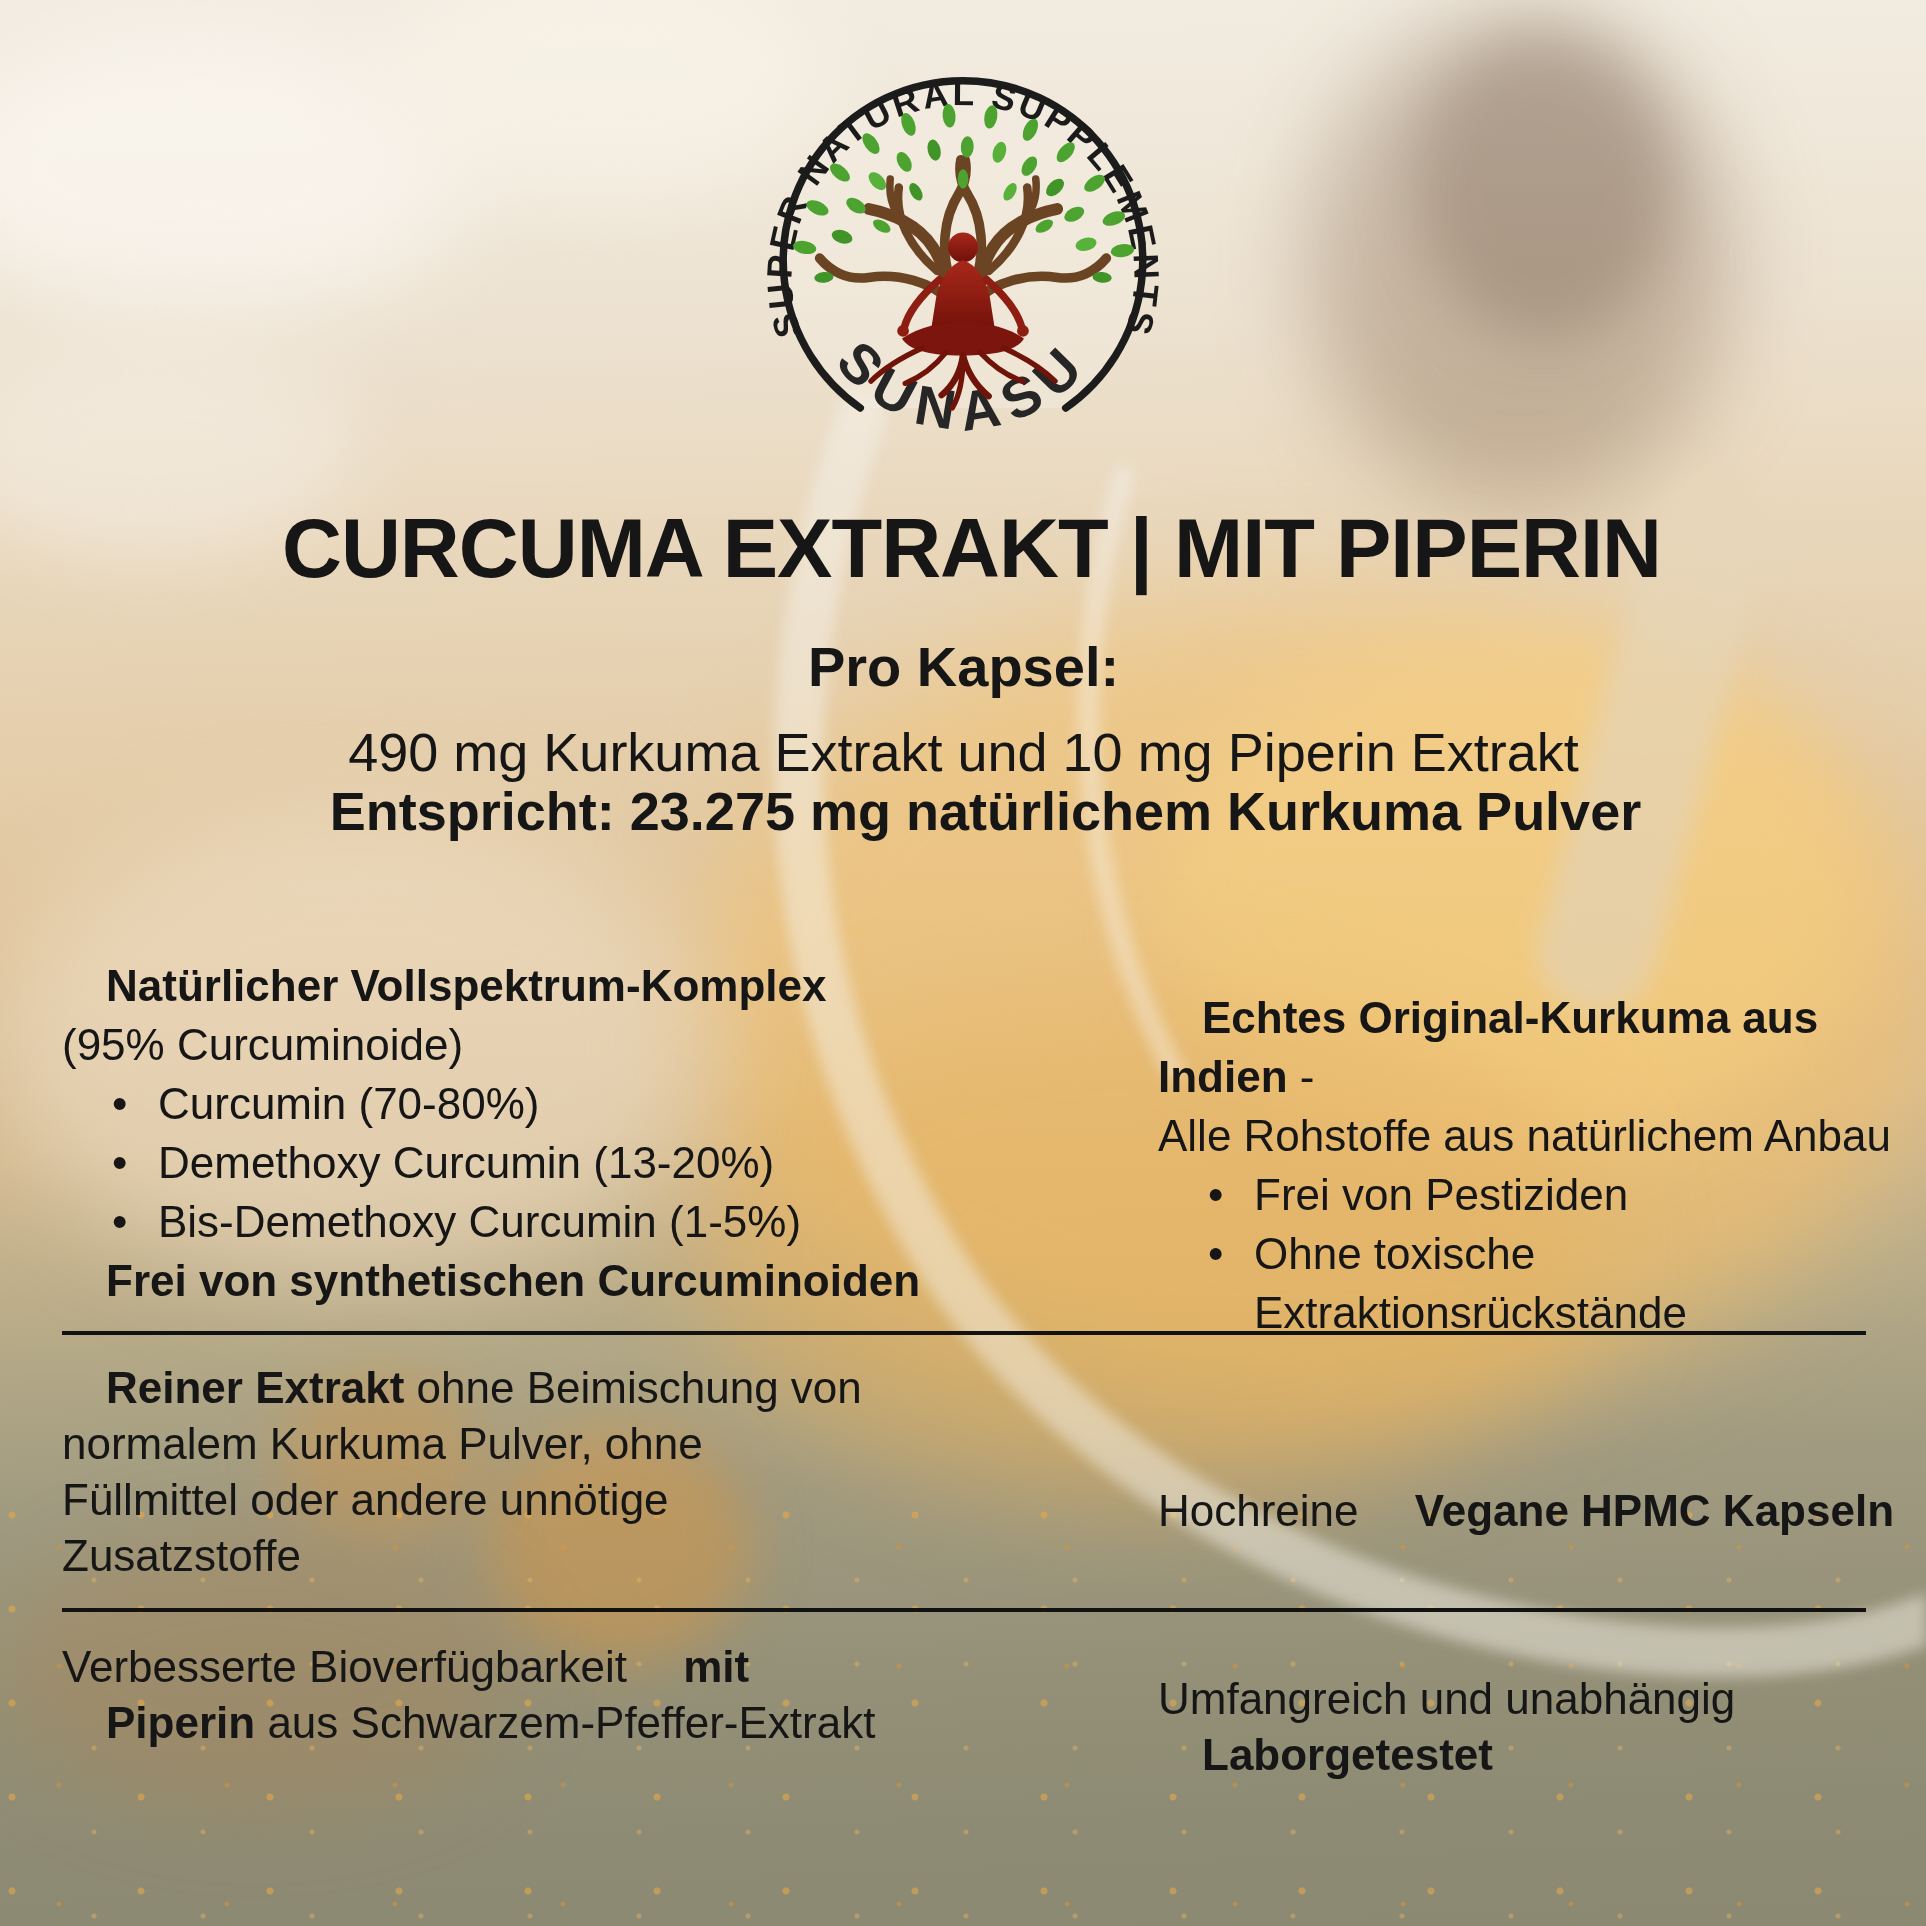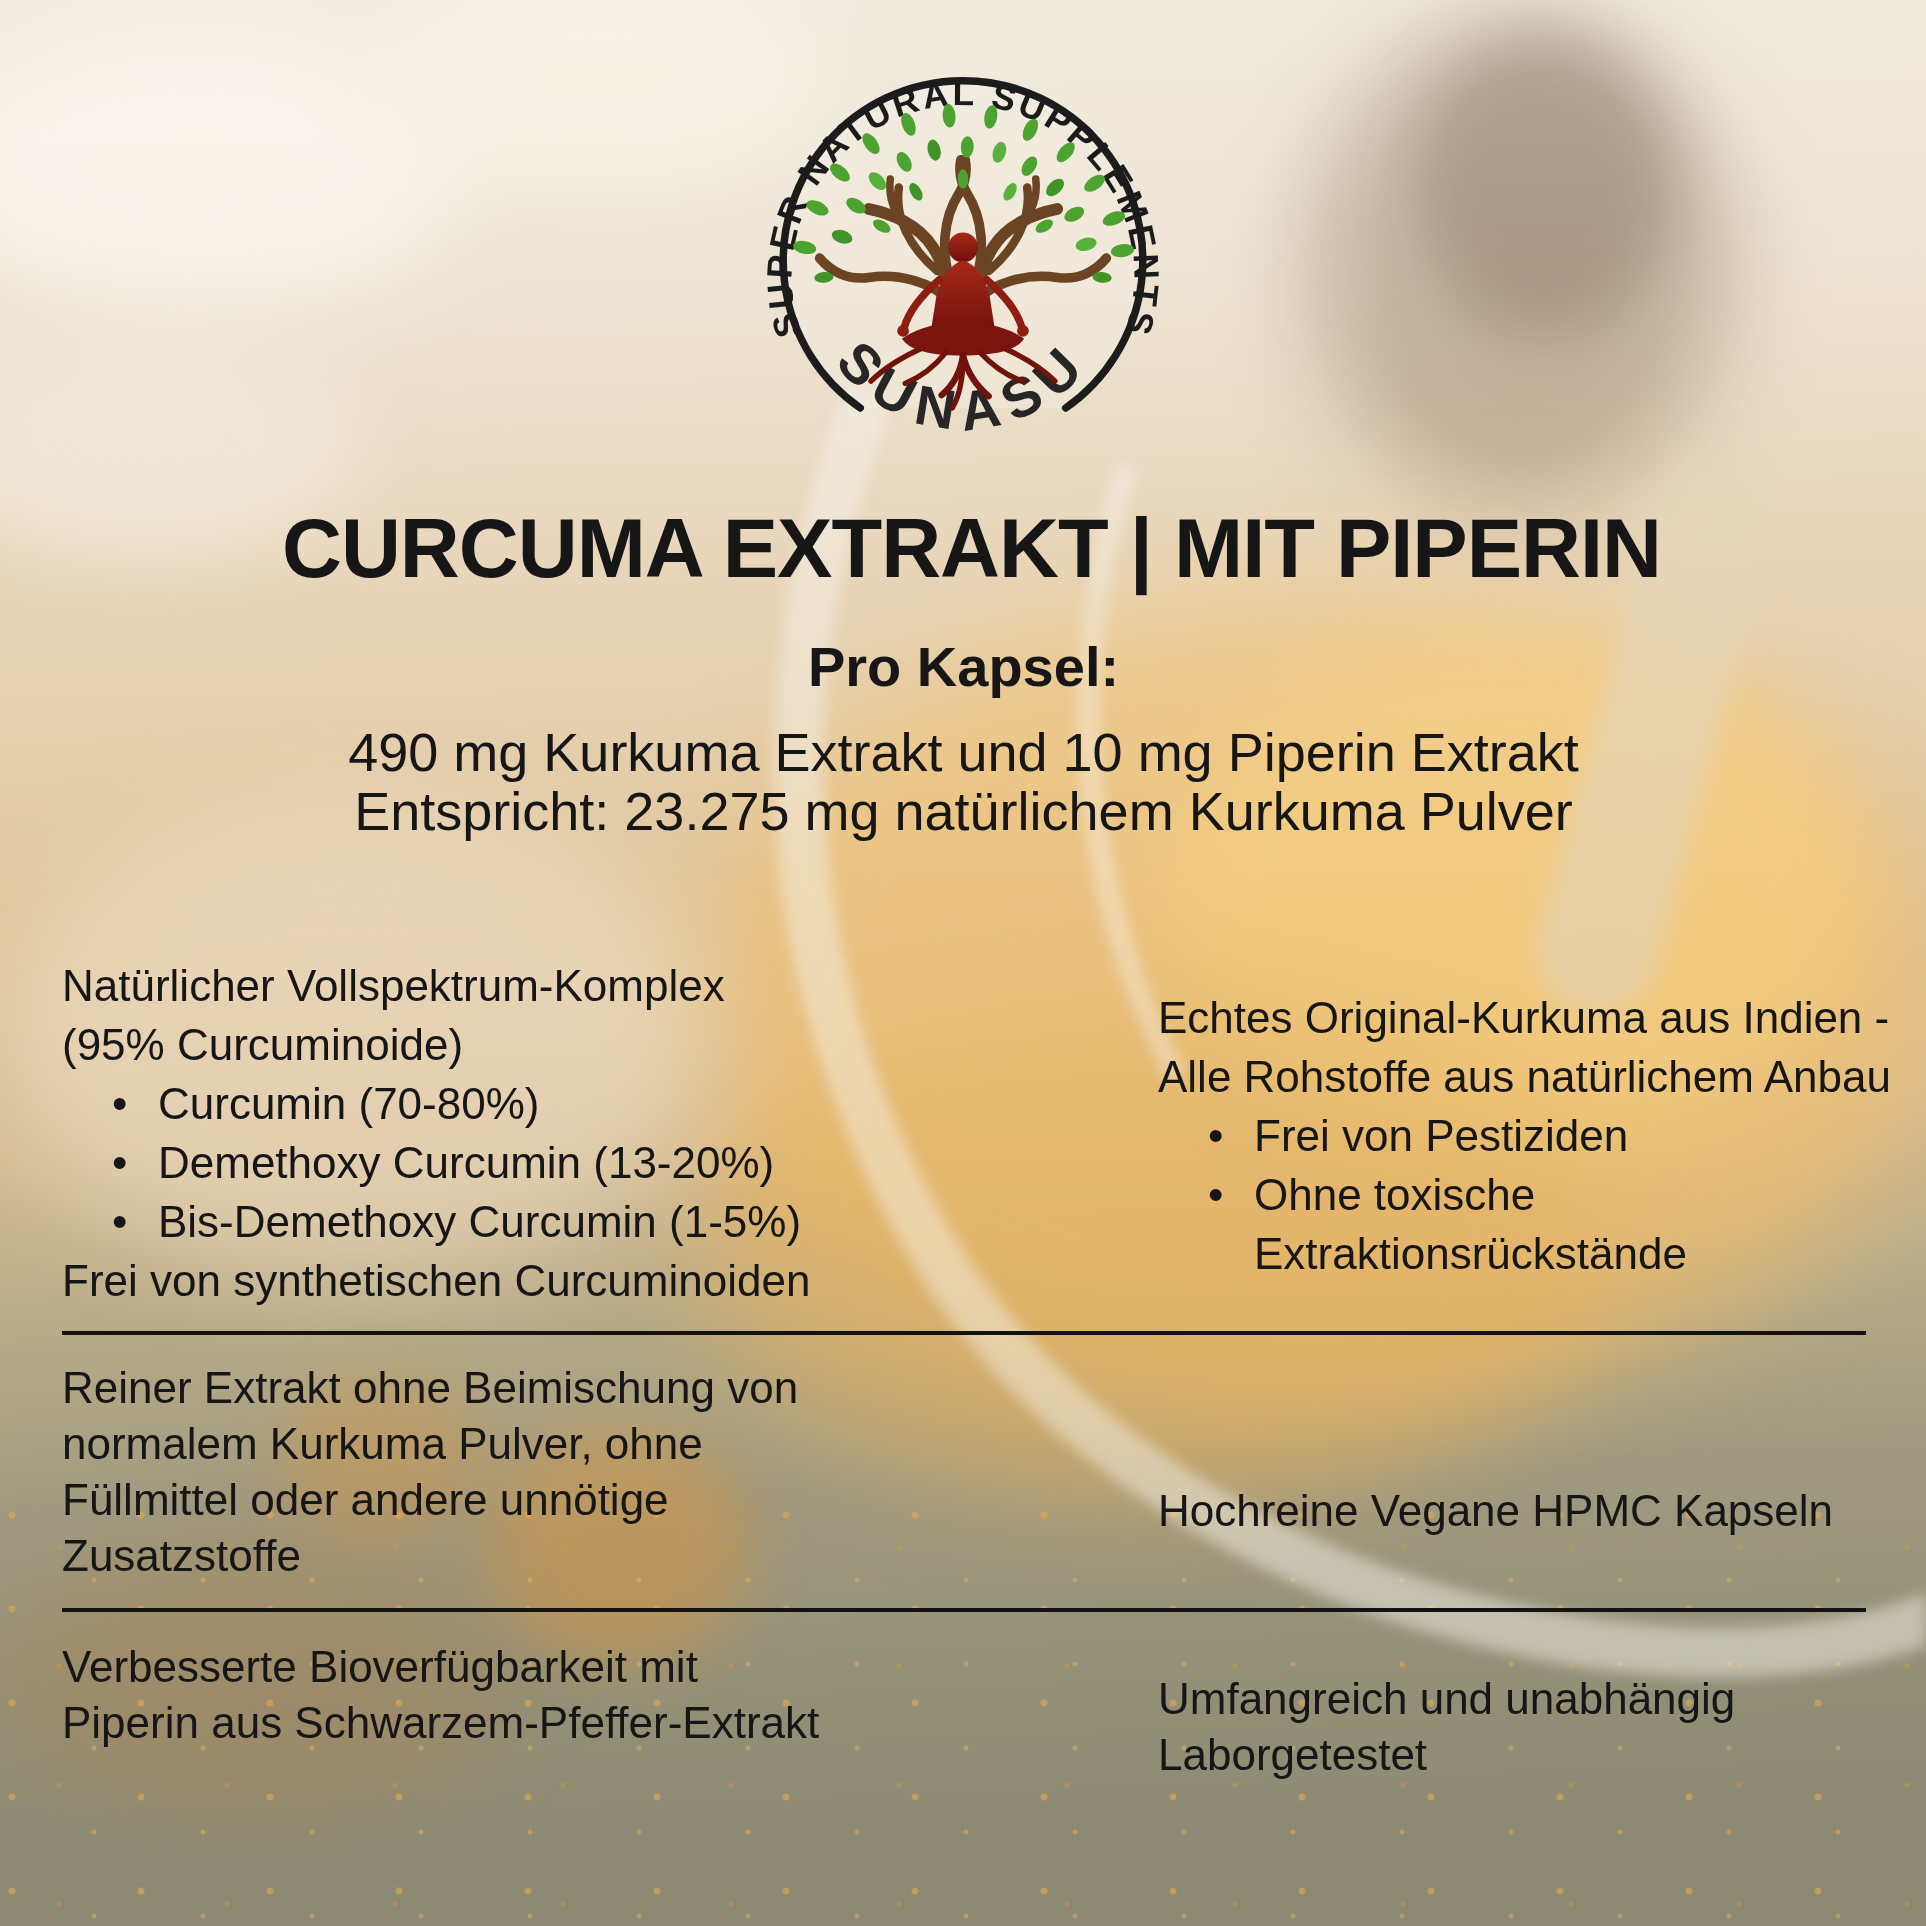--- a/index.html
+++ b/index.html
@@ -39,21 +39,21 @@
       radial-gradient(circle at 94px 79px, rgba(240,185,90,0.4) 2px, transparent 3px);
     background-size:129px 94px,168px 119px,109px 84px;
   }
   .bg-wash{position:absolute;inset:0;background:linear-gradient(180deg,rgba(255,255,255,0.30) 0%,rgba(255,255,255,0.12) 40%,rgba(255,255,255,0) 70%);}
   .bg-arcs{position:absolute;inset:0;filter:blur(7px);}
 
   
   .logo{position:absolute;left:749px;top:67px;width:428px;height:408px;}
 
   
-  .b{font-weight:normal;}
+  .b{font-weight:bold;padding-left:44px;}
   .title{
     position:absolute;left:0;top:493px;width:100%;margin:8px;
     text-align:center;font-size:83px;font-weight:bold;letter-spacing:-1px;line-height:95px;
   }
   .dose{position:absolute;left:0;top:630px;width:100%;text-align:center;}
   .dose-h{font-size:56px;line-height:73px;font-weight:bold;margin-bottom:20px;}
   .dose-l{font-size:54px;line-height:59px;}
   .col{position:absolute;font-size:44px;line-height:59px;}
   .col-left{left:62px;width:881px;}
   .col-right{left:1158px;width:792px;margin-top:32px;}

